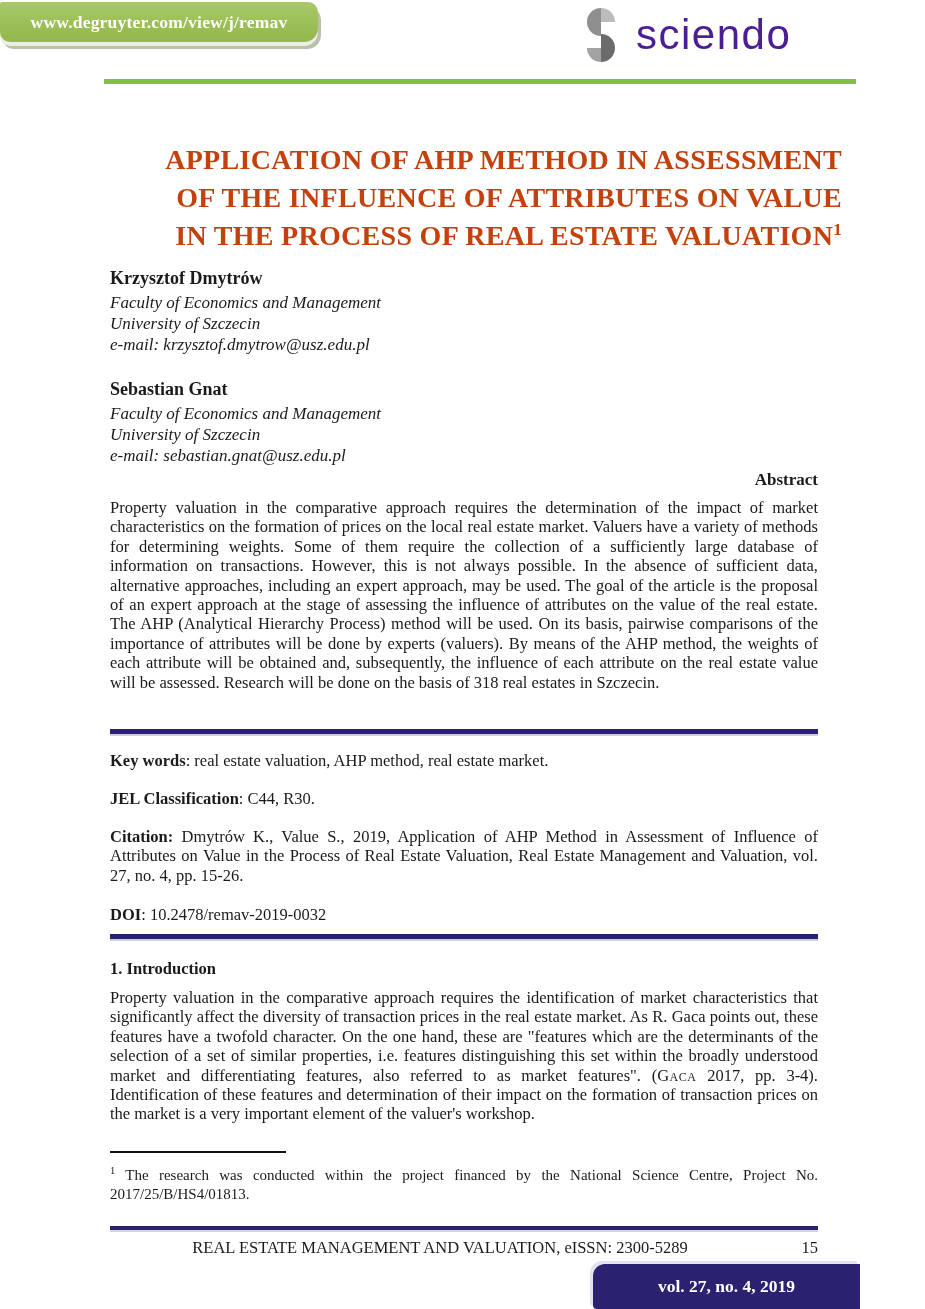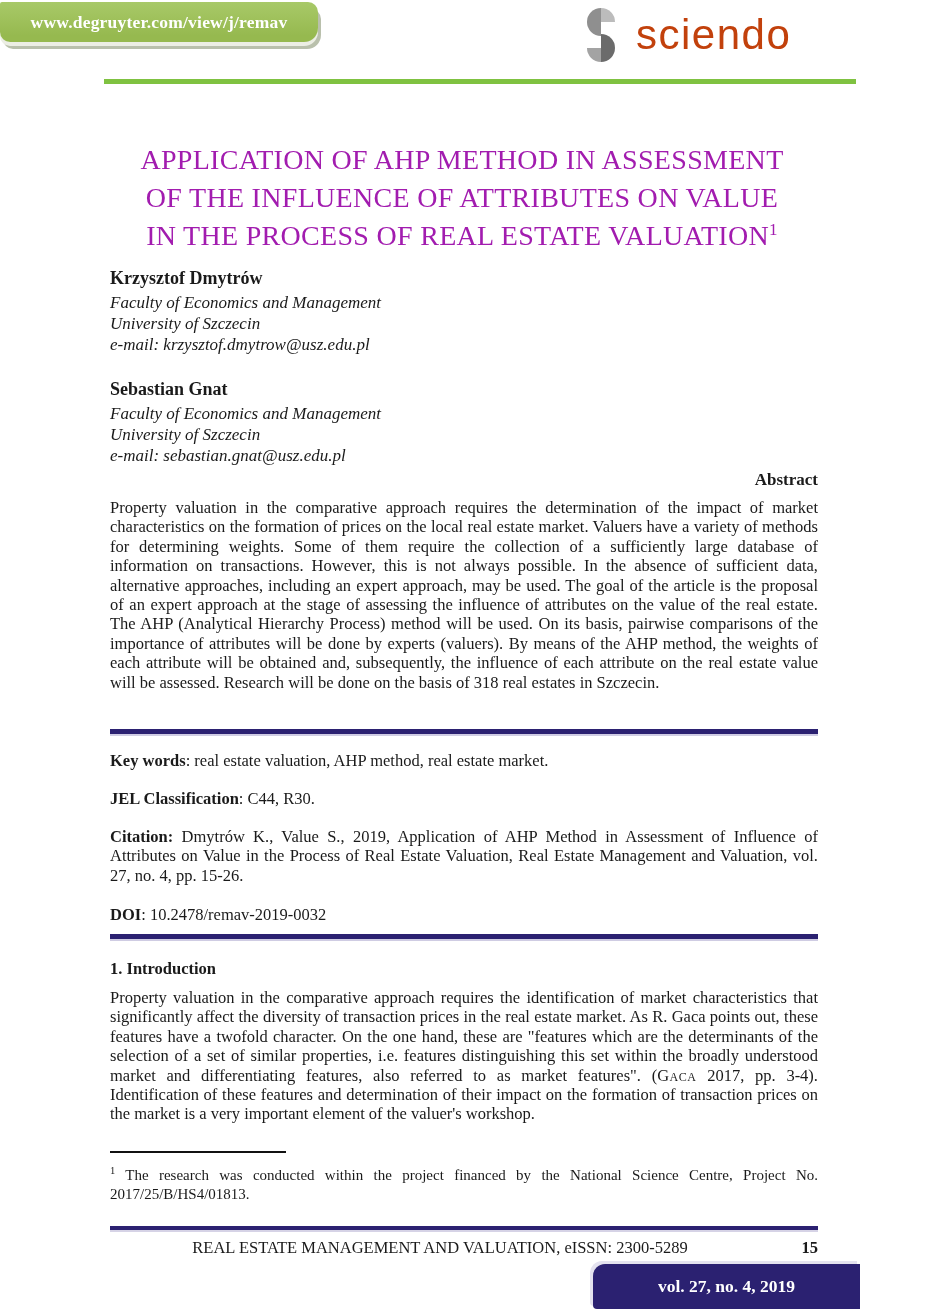--- a/index.html
+++ b/index.html
@@ -16,31 +16,31 @@
     box-shadow:0 4px 0 #eceee4, 3px 7px 0 #b9c0ac;
     display:flex; align-items:center; justify-content:center;
     color:#ffffff; font-weight:bold; font-size:17.5px; letter-spacing:.2px;
   }
   .logo{
     position:absolute; left:578px; top:6px; height:58px;
     display:flex; align-items:center; gap:12px;
   }
   .logo-text{
     font-family:"Liberation Sans", sans-serif; font-size:42px; font-weight:500;
-    color:#c2410c; letter-spacing:1.5px;
+    color:#4c1d95; letter-spacing:1.5px;
   }
   .green-line{
     position:absolute; left:104px; top:79px; width:752px; height:5px;
     background:var(--green);
   }
   
   .title{
     position:absolute; left:82px; top:141px; width:760px;
-    text-align:center; font-weight:normal; font-size:28px; line-height:38px;
-    color:#a21caf; letter-spacing:.3px;
+    text-align:right; font-weight:bold; font-size:28px; line-height:38px;
+    color:#c2410c; letter-spacing:.3px;
   }
   .title sup{font-size:17px; line-height:0;}
   
   .authors{position:absolute; left:110px; top:268px; width:600px;}
   .author{margin-bottom:24px;}
   .author .name{font-weight:bold; font-size:18px; margin-bottom:3px;}
   .author .aff{font-style:italic; font-size:17px; line-height:21px;}
   
   .abstract-head{
     position:absolute; left:110px; top:470px; width:708px;
@@ -66,21 +66,21 @@
   .sc{font-variant:small-caps; letter-spacing:.5px;}
   
   .fn-rule{position:absolute; left:110px; top:1151px; width:176px; height:2px; background:#111;}
   .fn{position:absolute; left:110px; top:1161px; width:708px; font-size:15px; line-height:19px; text-align:justify;}
   .fn sup{font-size:10.5px;}
   
   .footer-rule{position:absolute; left:110px; top:1226px; width:708px; height:4px;
     background:var(--navy); box-shadow:0 2px 0 #d6d3e6;}
   .footer-line{position:absolute; left:110px; top:1238px; width:708px; font-size:16.5px;}
   .footer-journal{display:block; text-align:center; width:660px;}
-  .footer-page{position:absolute; right:0; top:0; font-weight:bold;}
+  .footer-page{position:absolute; right:0; top:0; font-weight:normal;}
   .vol-box{
     position:absolute; left:593px; top:1264px; width:267px; height:45px;
     background:var(--navy); border-radius:12px 0 0 4px;
     box-shadow:-3px -3px 0 #e4e2ef;
     display:flex; align-items:center; justify-content:center;
     color:#fff; font-weight:bold; font-size:17.5px;
   }
 </style>
 </head>
 <body>

